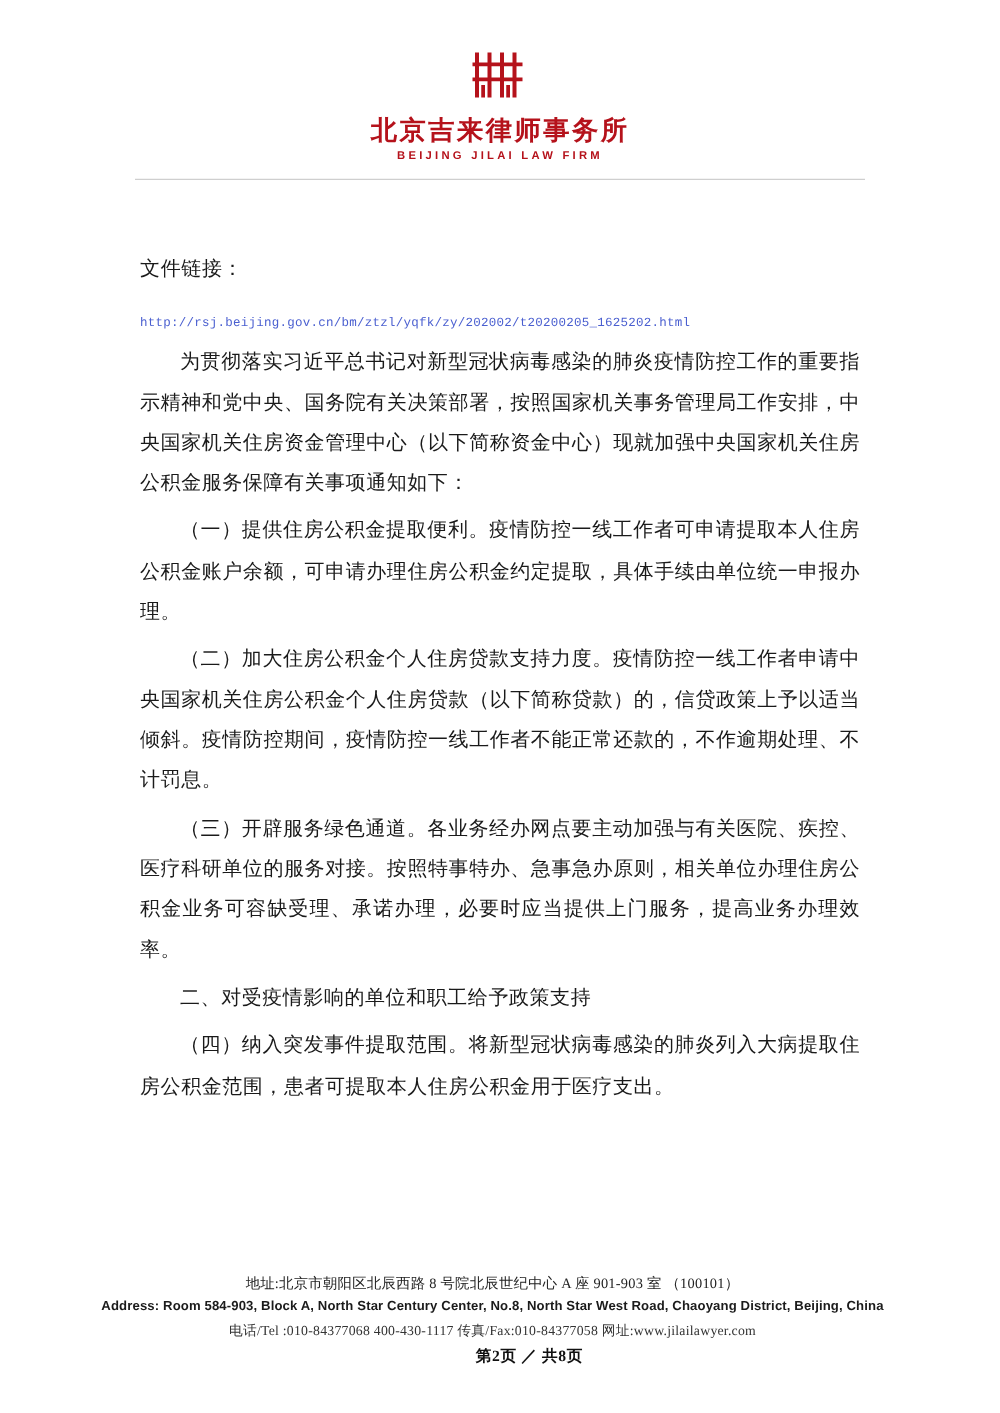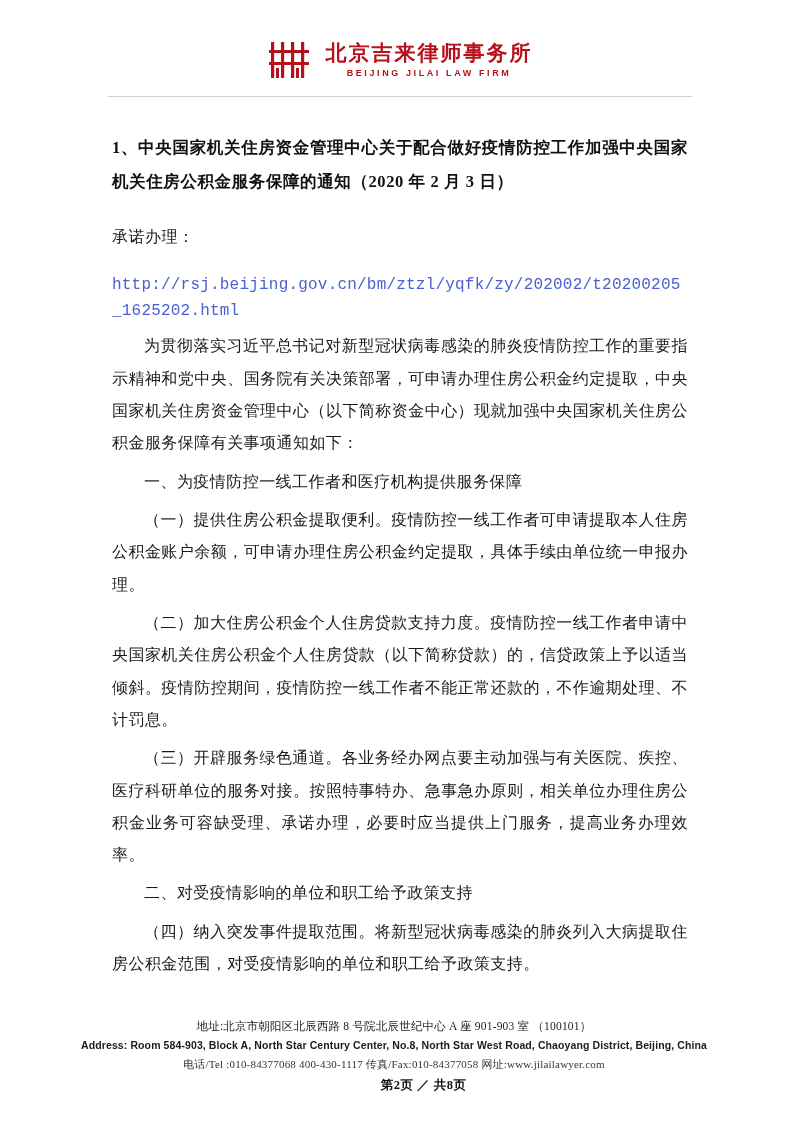--- a/index.html
+++ b/index.html
@@ -27,20 +27,21 @@
   .letterhead {
     padding-top: 38px;
     display: flex;
     justify-content: center;
     align-items: flex-end;
   }
   .logo-wrap {
     display: flex;
     align-items: center;
     gap: 12px;
+    flex-direction: column;
   }
   .logo-mark {
     width: 46px;
     height: 44px;
     position: relative;
   }
   .logo-mark svg { display: block; }
   .logo-text {
     display: flex;
     flex-direction: column;
@@ -84,21 +85,21 @@
   }
   .doc-sub {
     margin-top: 22px;
     font-size: 16px;
     line-height: 2.0;
     letter-spacing: 0.5px;
   }
   .link {
     margin-top: 20px;
     font-family: "Liberation Mono", monospace;
-    font-size: 16px;
+    font-size: 10px;
     line-height: 1.62;
     color: #4a5fd0;
     word-break: break-all;
     letter-spacing: 0.2px;
   }
   .para {
     margin-top: 6px;
     font-size: 16px;
     line-height: 2.02;
     letter-spacing: 0.45px;
@@ -177,33 +178,31 @@
       <div class="logo-text">
         <div class="logo-cn">北京吉来律师事务所</div>
         <div class="logo-en">BEIJING JILAI LAW FIRM</div>
       </div>
     </div>
   </div>
   <div class="rule"></div>
 
   <div class="content">
 
-    <div class="doc-title">1、中央国家机关住房资金管理中心关于配合做好疫情防控工作加强中央国家机关住房公积金服务保障的通知（2020 年 2 月 3 日）</div>
-
-    <div class="doc-sub">承诺办理：</div>
+
+    <div class="doc-sub">文件链接：</div>
 
     <div class="link">http://rsj.beijing.gov.cn/bm/ztzl/yqfk/zy/202002/t20200205_1625202.html</div>
 
-    <div class="para indent">为贯彻落实习近平总书记对新型冠状病毒感染的肺炎疫情防控工作的重要指示精神和党中央、国务院有关决策部署，可申请办理住房公积金约定提取，中央国家机关住房资金管理中心（以下简称资金中心）现就加强中央国家机关住房公积金服务保障有关事项通知如下：</div>
-    <div class="para indent">一、为疫情防控一线工作者和医疗机构提供服务保障</div>
+    <div class="para indent">为贯彻落实习近平总书记对新型冠状病毒感染的肺炎疫情防控工作的重要指示精神和党中央、国务院有关决策部署，按照国家机关事务管理局工作安排，中央国家机关住房资金管理中心（以下简称资金中心）现就加强中央国家机关住房公积金服务保障有关事项通知如下：</div>
     <div class="para indent">（一）提供住房公积金提取便利。疫情防控一线工作者可申请提取本人住房公积金账户余额，可申请办理住房公积金约定提取，具体手续由单位统一申报办理。</div>
     <div class="para indent">（二）加大住房公积金个人住房贷款支持力度。疫情防控一线工作者申请中央国家机关住房公积金个人住房贷款（以下简称贷款）的，信贷政策上予以适当倾斜。疫情防控期间，疫情防控一线工作者不能正常还款的，不作逾期处理、不计罚息。</div>
     <div class="para indent">（三）开辟服务绿色通道。各业务经办网点要主动加强与有关医院、疾控、医疗科研单位的服务对接。按照特事特办、急事急办原则，相关单位办理住房公积金业务可容缺受理、承诺办理，必要时应当提供上门服务，提高业务办理效率。</div>
     <div class="para indent">二、对受疫情影响的单位和职工给予政策支持</div>
-    <div class="para indent">（四）纳入突发事件提取范围。将新型冠状病毒感染的肺炎列入大病提取住房公积金范围，对受疫情影响的单位和职工给予政策支持。</div>
+    <div class="para indent">（四）纳入突发事件提取范围。将新型冠状病毒感染的肺炎列入大病提取住房公积金范围，患者可提取本人住房公积金用于医疗支出。</div>
 
   </div>
 
   <div class="footer">
     <div class="f1">地址:北京市朝阳区北辰西路 8 号院北辰世纪中心 A 座 901-903 室 （100101）</div>
     <div class="f2">Address: Room 584-903, Block A, North Star Century Center, No.8, North Star West Road, Chaoyang District, Beijing, China</div>
     <div class="f3">电话/Tel :010-84377068    400-430-1117   传真/Fax:010-84377058   网址:www.jilailawyer.com</div>
   </div>
   <div class="pager">第2页 ／ 共8页</div>
 

